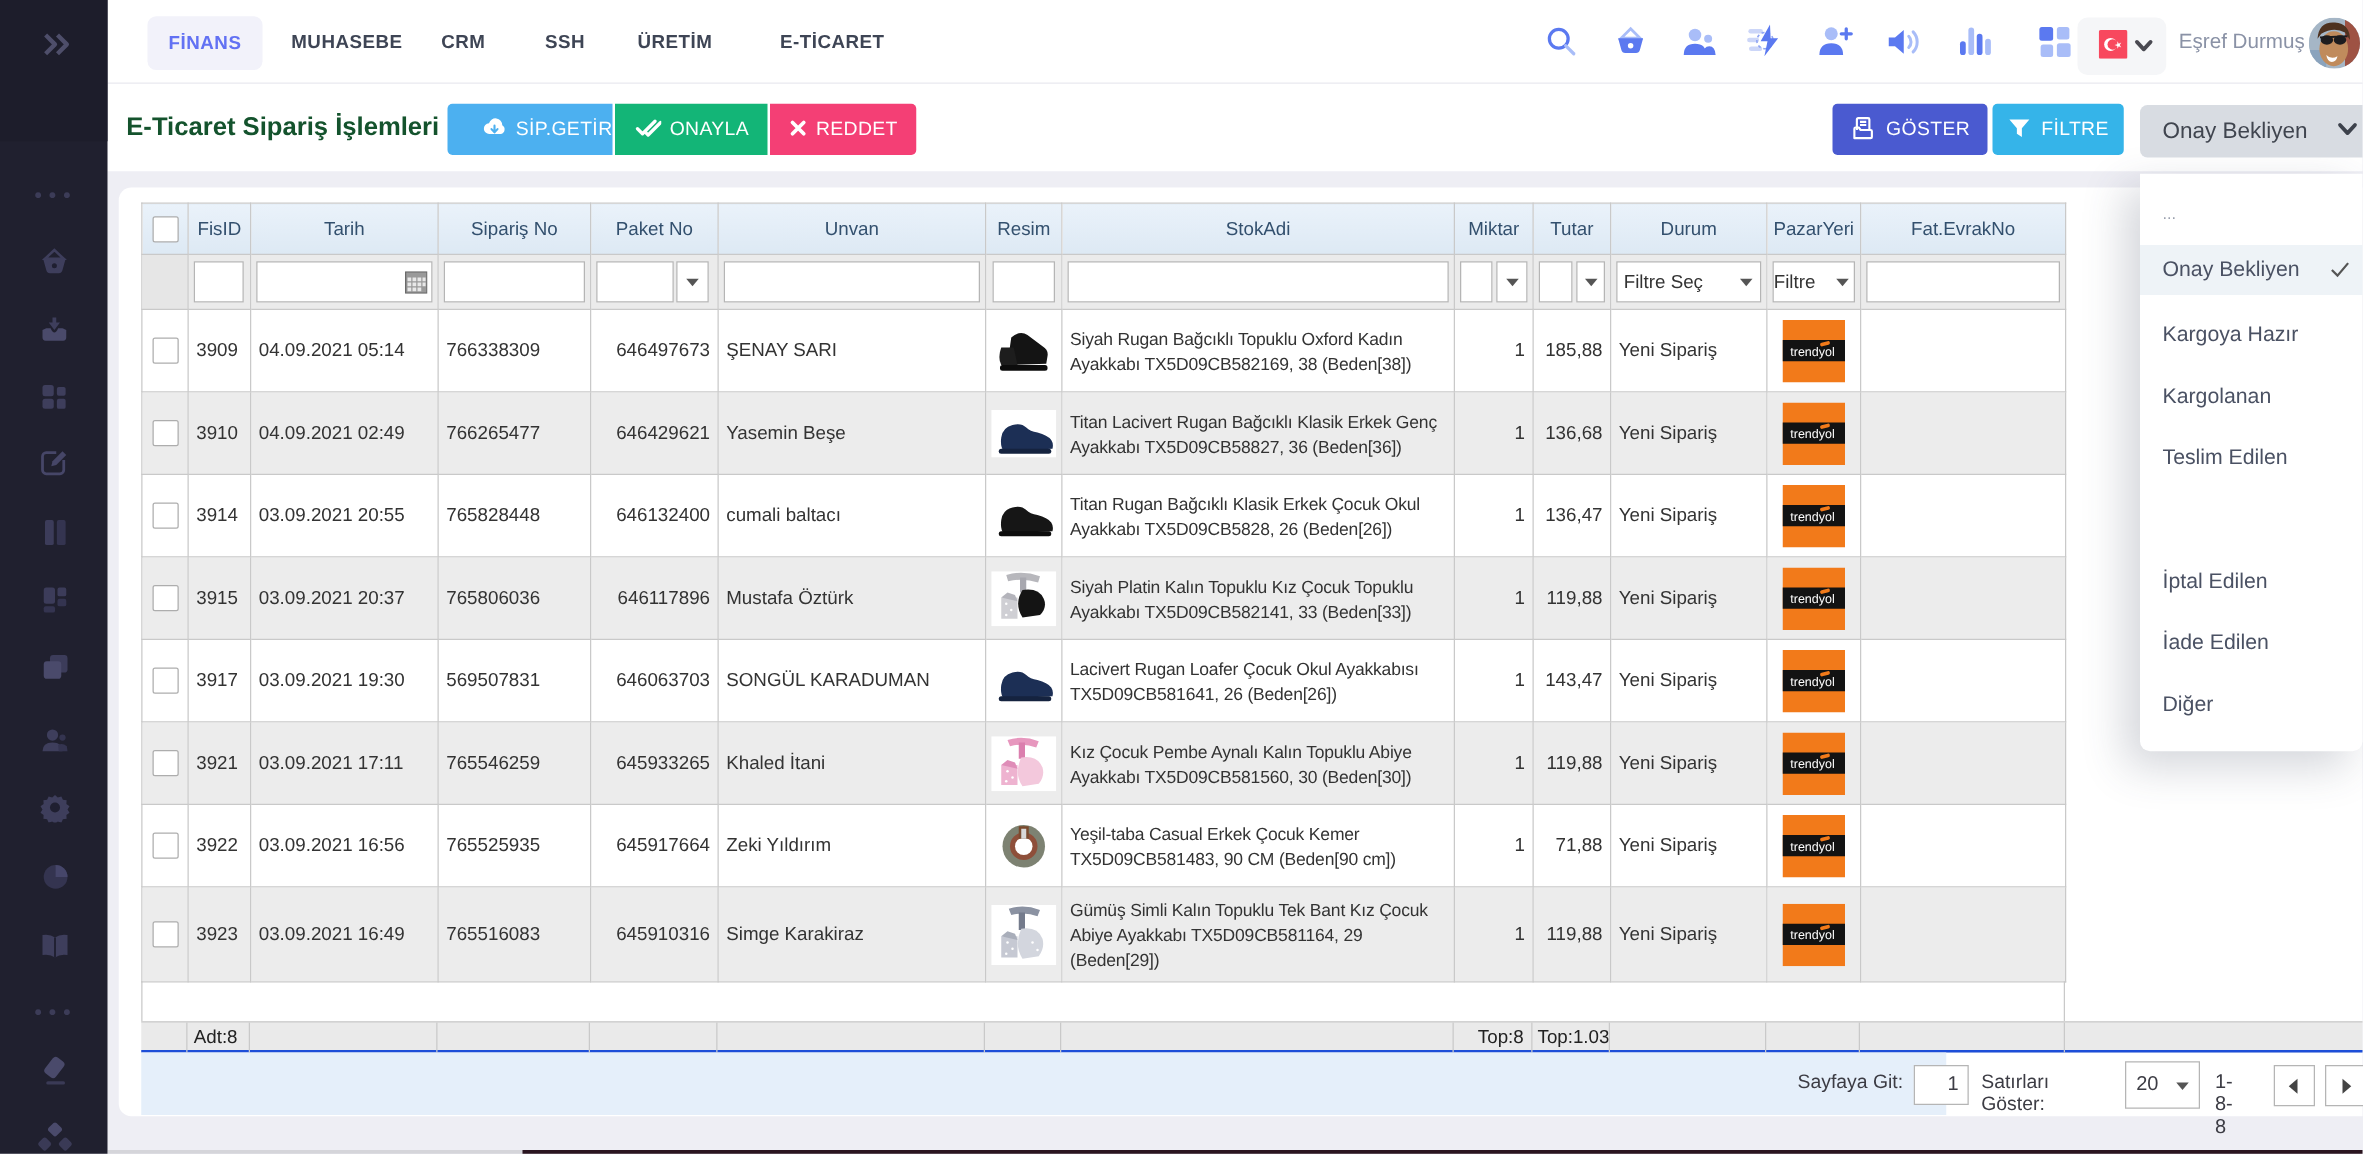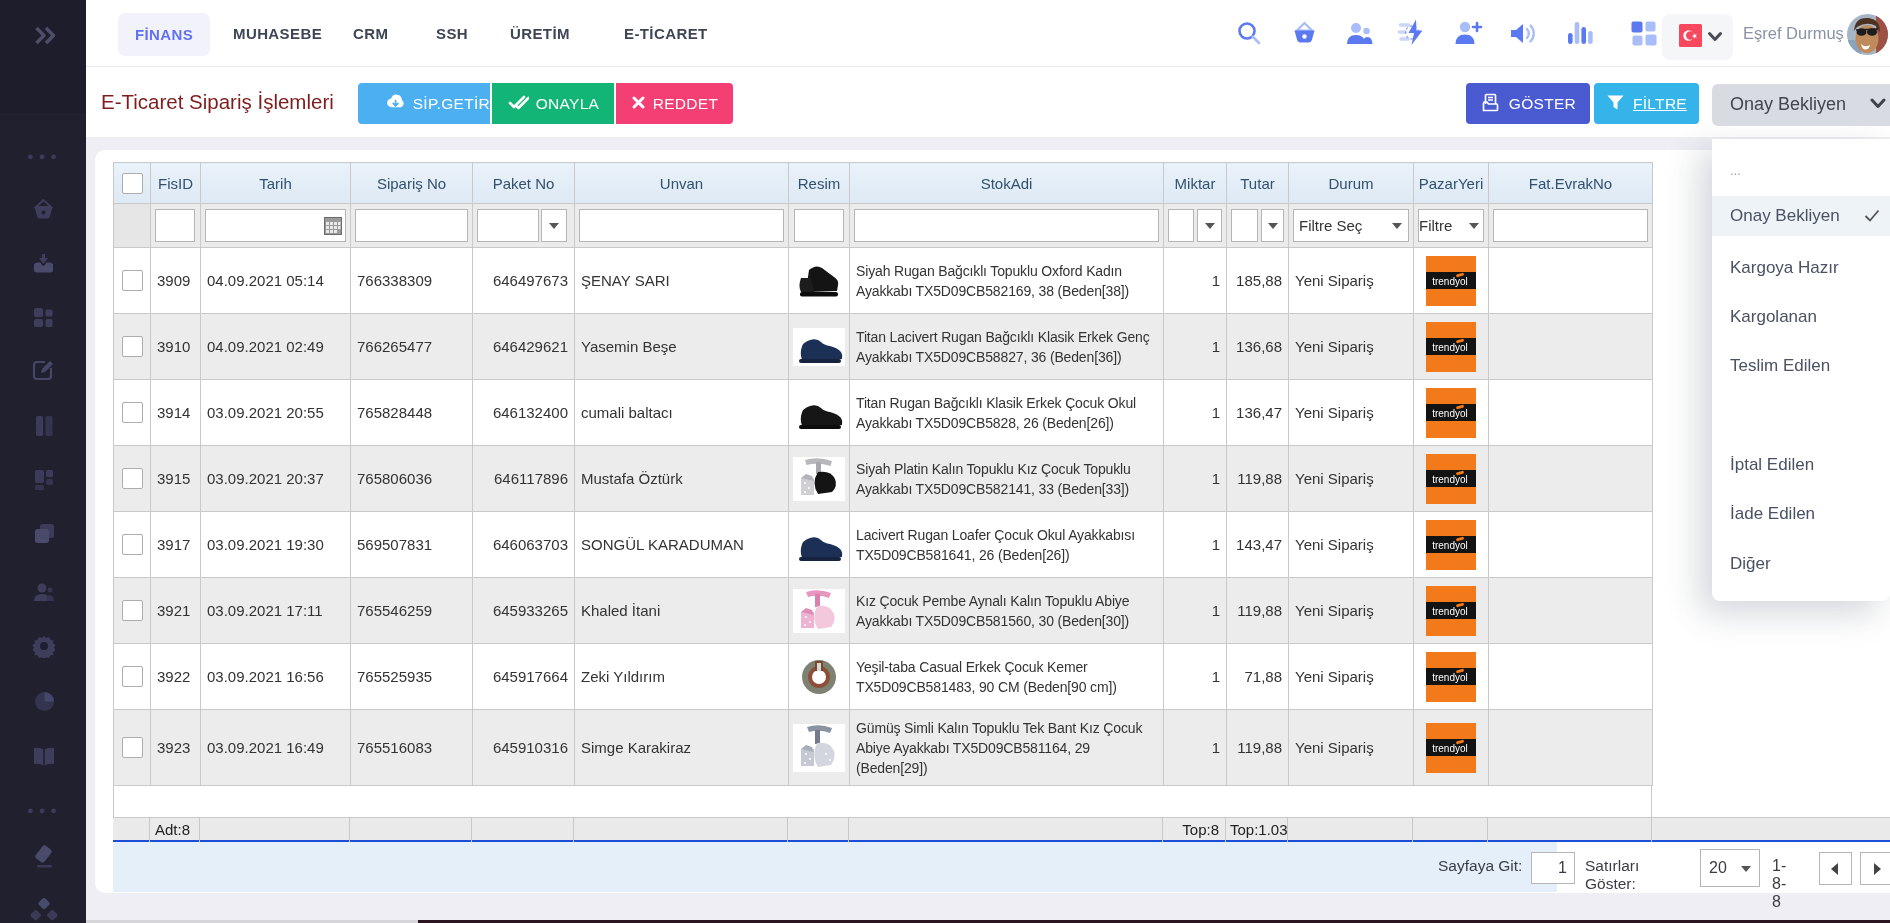--- a/index.html
+++ b/index.html
@@ -13,21 +13,21 @@
 
 #navbar { position:absolute; left:86px; top:0; width:1804px; height:67px; background:#fff; border-bottom:1px solid #e9e9f0; z-index:20; }
 .navitem { position:absolute; top:0; height:67px; line-height:67px; font-size:15px; font-weight:700; letter-spacing:0.4px; color:#3e4555; }
 #pill-finans { position:absolute; left:32px; top:13px; width:92px; height:43px; background:#f2f2fa; border-radius:7px; color:#6271f3; font-size:15px; font-weight:700; letter-spacing:0.4px; text-align:center; line-height:43px; }
 .nicon { position:absolute; top:21px; width:24px; height:24px; }
 #flagbox { position:absolute; left:1576px; top:14px; width:71px; height:46px; background:#f5f6f8; border-radius:8px; }
 #uname { position:absolute; left:1657px; top:24px; white-space:nowrap; font-size:16.5px; color:#8a92a6; }
 #avatar { position:absolute; left:1761px; top:14px; width:41px; height:41px; border-radius:50%; overflow:hidden; }
 
 #titlebar { position:absolute; left:86px; top:67px; width:1804px; height:70px; background:#fff; z-index:10; }
-#pgtitle { position:absolute; left:15px; top:23px; font-size:20.5px; font-weight:400; color:#7f1d1d; }
+#pgtitle { position:absolute; left:15px; top:23px; font-size:20.5px; font-weight:700; color:#14532d; }
 .abtn { position:absolute; top:16px; height:41px; color:#fff; font-size:15.5px; font-weight:400; letter-spacing:0.3px; text-align:center; }
 .abtn span.lbl { vertical-align:middle; }
 
 #page { position:absolute; left:86px; top:137px; width:1804px; height:786px; background:#eeeef4; }
 #card { position:absolute; left:9px; top:13px; width:1795px; height:743px; background:#fff; border-radius:10px 0 0 10px; }
 
 #grid { position:absolute; left:18px; top:12px; border-collapse:collapse; table-layout:fixed; width:1539px; font-size:15px; color:#333; }
 #grid td, #grid th { border:1px solid #c9c9c9; overflow:hidden; padding:0 6px; }
 #grid thead th.h { height:41px; background:linear-gradient(#eaf2fa,#dde9f4); font-weight:400; color:#33506e; text-align:center; padding:0 2px; }
 #grid tr.filter td { height:44px; background:#ebebeb; padding:0 4px; }
@@ -243,21 +243,21 @@
         <g fill="none" stroke="#fff" stroke-width="1.7" stroke-linejoin="round">
           <path d="M5.5 12 V3.5 a1 1 0 0 1 1-1 h8 a1 1 0 0 1 1 1 V12"></path>
           <path d="M8 5.5 h5 M8 8 h5"></path>
           <path d="M3.5 18.5 V11 a1 1 0 0 1 1-1 h2.5 l1.5 2 h8 a1 1 0 0 1 1 1 v4.5 a1 1 0 0 1-1 1z"></path>
         </g>
       </svg><span class="lbl" style="line-height:41px;">GÖSTER</span>
   </div>
   <div class="abtn" style="left:1508px;width:105px;background:#35b4e9;border-radius:4px;">
     <svg style="vertical-align:-4px;margin-right:8px;" width="19" height="19" viewBox="0 0 19 19">
         <path d="M1.5 2.5 h16 l-6 7 v7 l-4-2.5 v-4.5z" fill="#fff"></path>
-      </svg><span class="lbl" style="line-height:41px;text-decoration:underline;">FİLTRE</span>
+      </svg><span class="lbl" style="line-height:41px;">FİLTRE</span>
   </div>
 </div>
 
 <div id="page">
   <div id="card">
   <table id="grid">
     <colgroup>
       <col style="width:37px">
           <col style="width:50px">
           <col style="width:150px">

